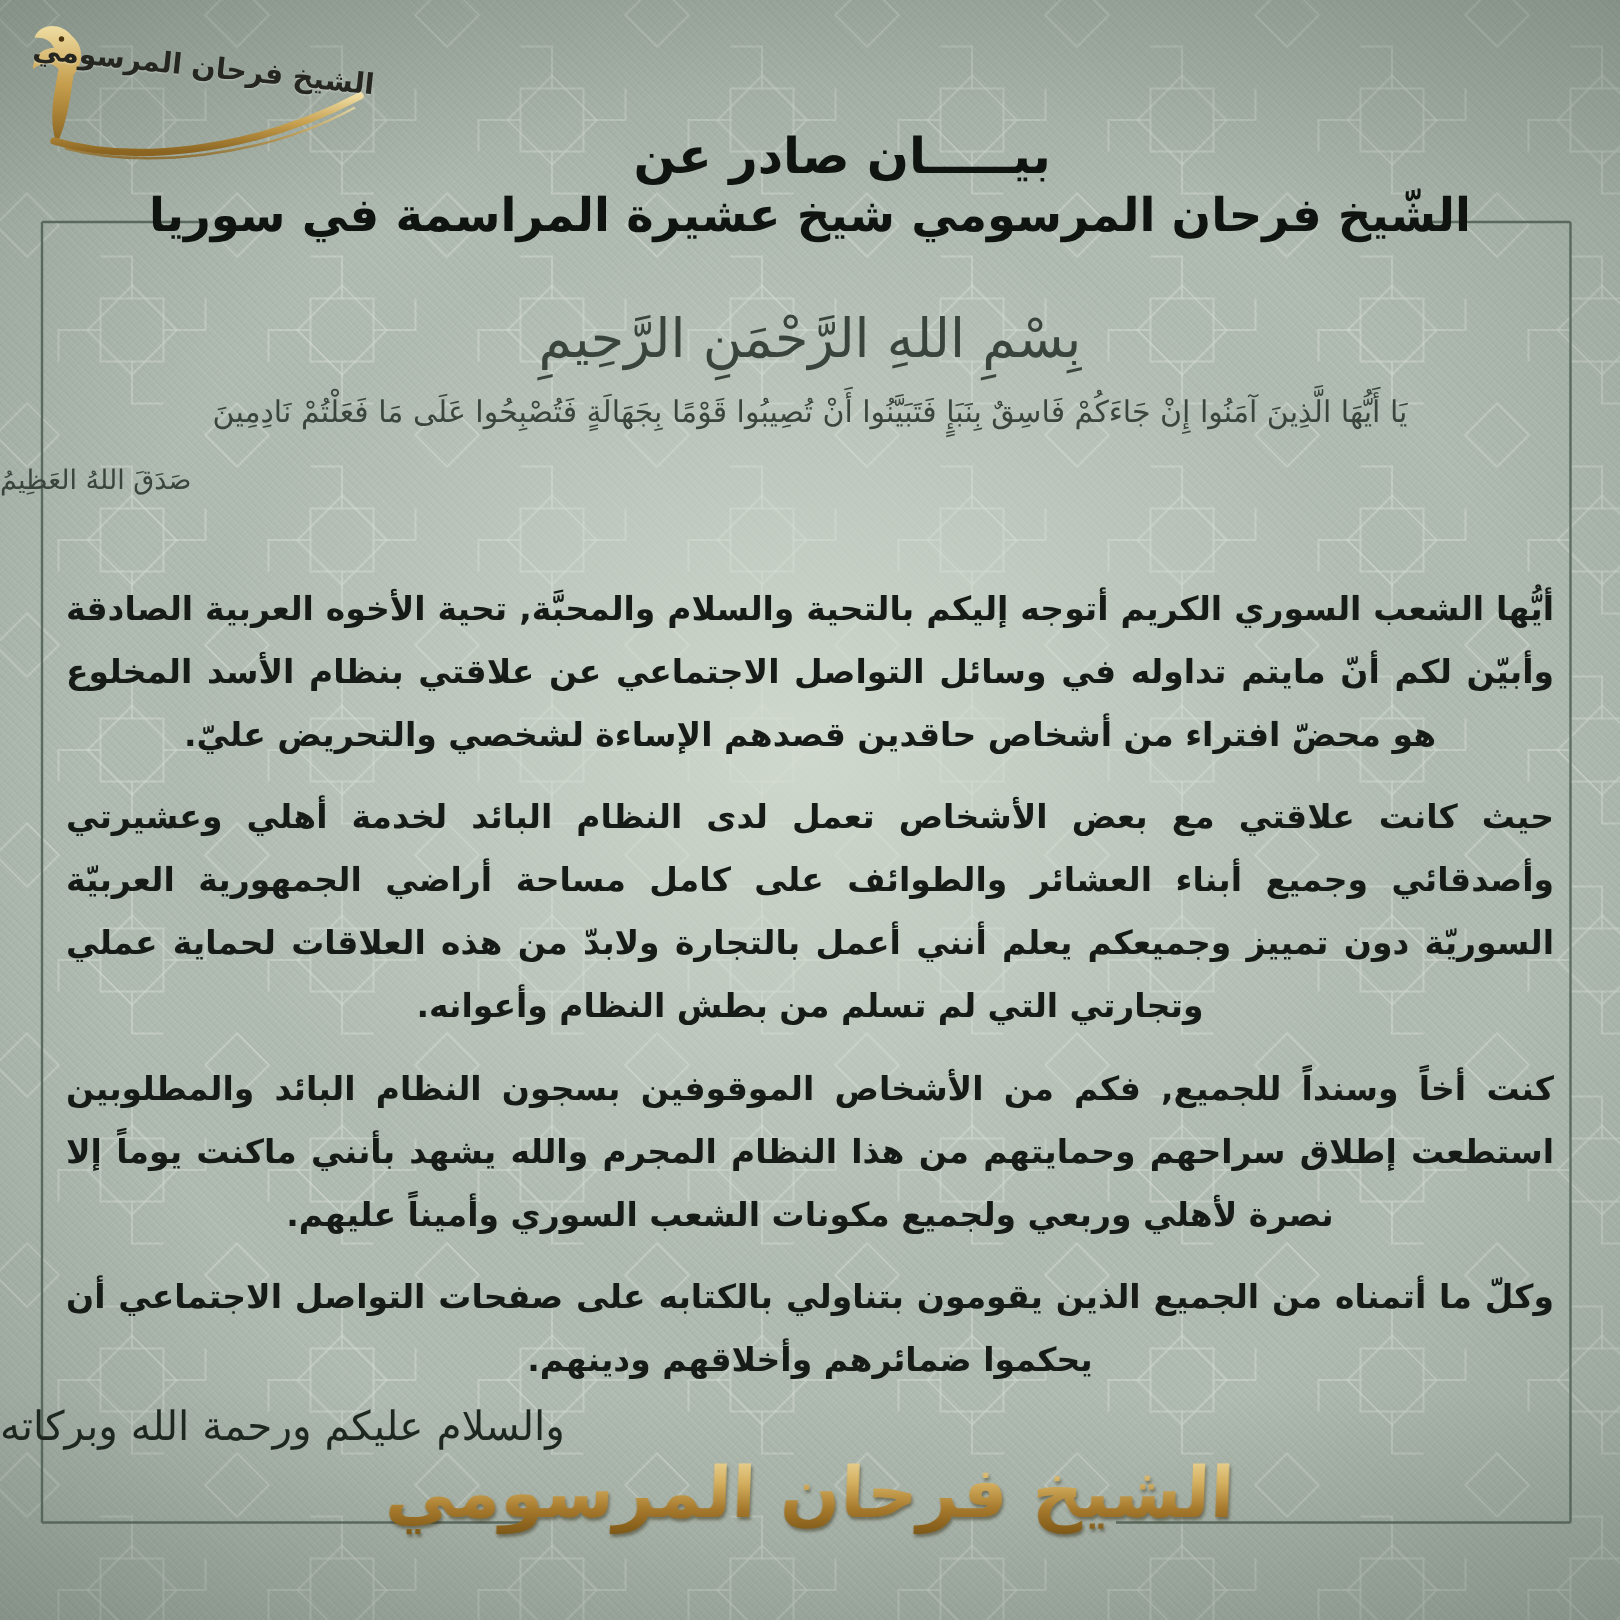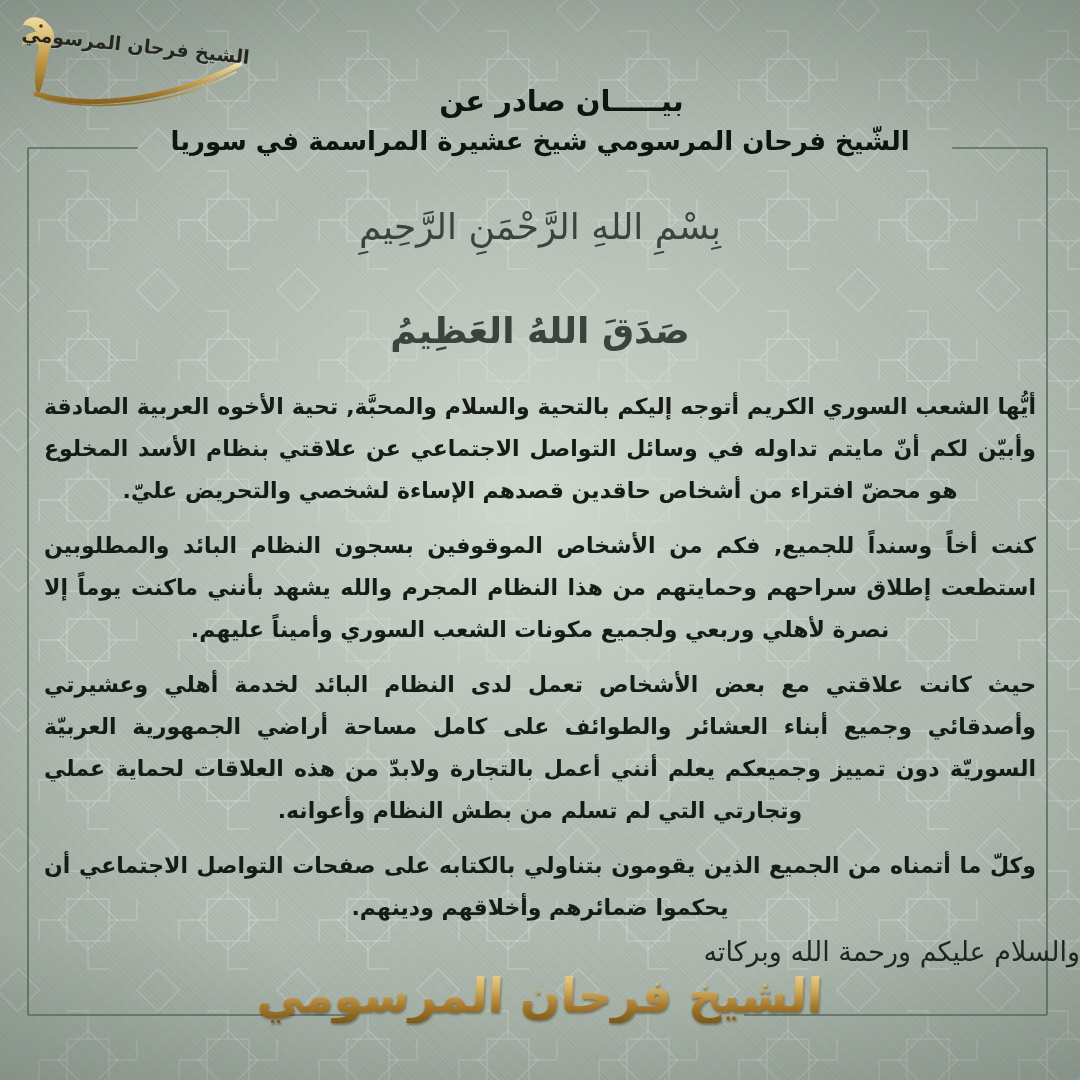--- a/index.html
+++ b/index.html
@@ -37,53 +37,53 @@
     position:absolute;left:46px;top:30px;width:190px;
     transform:rotate(6deg);
     font-size:19px;font-weight:bold;color:#24261f;
     text-align:center;letter-spacing:0px;white-space:nowrap;
     text-shadow:0 1px 1px rgba(255,255,255,0.25);
   }
 
   
   .h1{
     position:absolute;top:84px;left:0;right:0;text-align:center;
-    font-size:29px;font-weight:bold;color:#0f1411;padding-left:43px;
+    font-size:33px;font-weight:bold;color:#0f1411;padding-left:43px;
   }
   .h2{
     position:absolute;top:126px;left:0;right:0;text-align:center;
-    font-size:26px;font-weight:bold;color:#0f1411;
+    font-size:31px;font-weight:bold;color:#0f1411;
   }
 
   
   .basmala{
     position:absolute;top:206px;left:0;right:0;text-align:center;
     font-size:36px;font-weight:normal;color:#39443c;
   }
   .verse{
     position:absolute;top:262px;left:0;right:0;text-align:center;
     font-size:20px;font-weight:normal;color:#39443c;white-space:nowrap;
   }
   .tasdiq{
-    position:absolute;top:310px;left:0;right:0;text-align:center;
-    font-size:36px;font-weight:bold;color:#39443c;
+    position:absolute;top:310px;left:0;right:0;text-align:left;
+    font-size:18px;font-weight:normal;color:#39443c;
   }
 
   
   .body-text{
     position:absolute;top:386px;right:44px;left:44px;
     color:#161b17;font-size:22px;font-weight:bold;line-height:42px;
     text-align:justify;text-align-last:center;
   }
   .body-text p{margin:0 0 13px 0;}
 
   
   .salutation{
-    position:absolute;top:936px;left:0;right:0;text-align:right;
-    font-size:27px;font-weight:normal;color:#1e2620;padding-left:48px;
+    position:absolute;top:936px;left:0;right:0;text-align:left;
+    font-size:27px;font-weight:normal;color:#1e2620;
   }
   .signature{
     position:absolute;top:968px;left:0;right:0;text-align:center;
     font-size:47px;font-weight:bold;white-space:nowrap;
     background:linear-gradient(180deg,#efdda2 0%,#d3ae5e 38%,#a5782c 70%,#7c5716 100%);
     -webkit-background-clip:text;background-clip:text;
     color:transparent;
     filter:drop-shadow(1px 2px 1px rgba(45,38,12,0.45));
     transform:skewX(-2deg);
   }
@@ -147,25 +147,26 @@
       <path d="M22 88 C 72 103, 152 97, 226 58" stroke="url(#goldgrad)" stroke-width="5" fill="none" stroke-linecap="round"></path>
       <path d="M30 93 C 80 106, 160 100, 222 66" stroke="url(#goldgrad)" stroke-width="1.6" fill="none" stroke-linecap="round" opacity="0.8"></path>
     </svg>
     <div class="logo-text">الشيخ فرحان المرسومي</div>
   </div>
 
   <div class="h1">بيـــــان صادر عن</div>
   <div class="h2">الشّيخ فرحان المرسومي شيخ عشيرة المراسمة في سوريا</div>
 
   <div class="basmala">بِسْمِ اللهِ الرَّحْمَنِ الرَّحِيمِ</div>
+  <div class="verse">يَا أَيُّهَا الَّذِينَ آمَنُوا إِنْ جَاءَكُمْ فَاسِقٌ بِنَبَإٍ فَتَبَيَّنُوا أَنْ تُصِيبُوا قَوْمًا بِجَهَالَةٍ فَتُصْبِحُوا عَلَى مَا فَعَلْتُمْ نَادِمِينَ</div>
   <div class="tasdiq">صَدَقَ اللهُ العَظِيمُ</div>
 
   <div class="body-text">
     <p>أيُّها الشعب السوري الكريم أتوجه إليكم بالتحية والسلام والمحبَّة, تحية الأخوه العربية الصادقة وأبيّن لكم أنّ مايتم تداوله في وسائل التواصل الاجتماعي عن علاقتي بنظام الأسد المخلوع هو محضّ افتراء من أشخاص حاقدين قصدهم الإساءة لشخصي والتحريض عليّ.</p>
+    <p>حيث كانت علاقتي مع بعض الأشخاص تعمل لدى النظام البائد لخدمة أهلي وعشيرتي وأصدقائي وجميع أبناء العشائر والطوائف على كامل مساحة أراضي الجمهورية العربيّة السوريّة دون تمييز وجميعكم يعلم أنني أعمل بالتجارة ولابدّ من هذه العلاقات لحماية عملي وتجارتي التي لم تسلم من بطش النظام وأعوانه.</p>
     <p>كنت أخاً وسنداً للجميع, فكم من الأشخاص الموقوفين بسجون النظام البائد والمطلوبين استطعت إطلاق سراحهم وحمايتهم من هذا النظام المجرم والله يشهد بأنني ماكنت يوماً إلا نصرة لأهلي وربعي ولجميع مكونات الشعب السوري وأميناً عليهم.</p>
-    <p>حيث كانت علاقتي مع بعض الأشخاص تعمل لدى النظام البائد لخدمة أهلي وعشيرتي وأصدقائي وجميع أبناء العشائر والطوائف على كامل مساحة أراضي الجمهورية العربيّة السوريّة دون تمييز وجميعكم يعلم أنني أعمل بالتجارة ولابدّ من هذه العلاقات لحماية عملي وتجارتي التي لم تسلم من بطش النظام وأعوانه.</p>
     <p>وكلّ ما أتمناه من الجميع الذين يقومون بتناولي بالكتابه على صفحات التواصل الاجتماعي أن يحكموا ضمائرهم وأخلاقهم ودينهم.</p>
   </div>
 
   <div class="salutation">والسلام عليكم ورحمة الله وبركاته</div>
   <div class="signature">الشيخ فرحان المرسومي</div>
 
 </div>
 
 </body></html>

